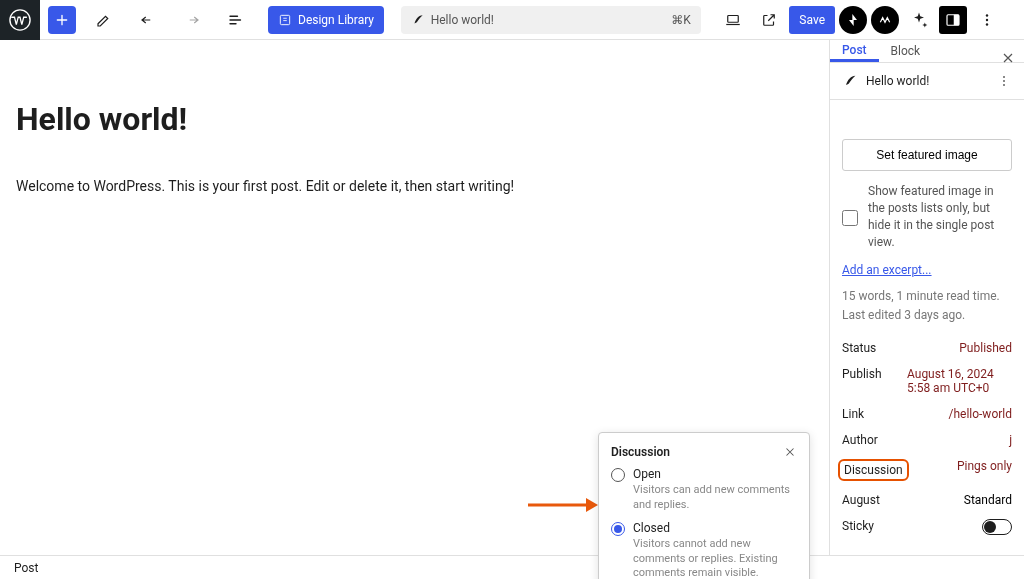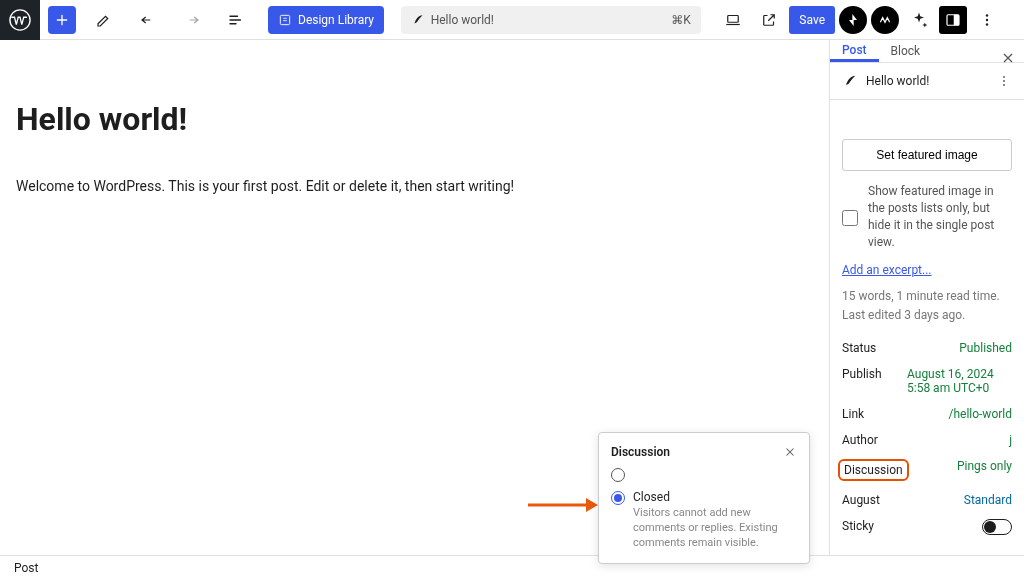--- a/index.html
+++ b/index.html
@@ -31,22 +31,22 @@
   .doc-row { display: flex; align-items: center; padding: 10px 12px; border-bottom: 1px solid #e0e0e0; }
   .doc-row .dots { margin-left: auto; cursor: pointer; }
   .panel { padding: 10px 12px 14px 12px; border-bottom: 1px solid #e0e0e0; }
   .feat-btn { width: 100%; height: 32px; border: 1px solid #ccc; border-radius: 3px; background: #fff; font-size: 12px; cursor: pointer; margin-top: 29px; }
   .chk-row { display: flex; gap: 10px; margin-top: 12px; align-items: center; }
   .chk-row input { width: 16px; height: 16px; flex-shrink: 0; margin-top: 1px; }
   .chk-row label { font-size: 12px; color: #555; line-height: 1.4; }
   .link-txt { color: #3858e9; text-decoration: underline; cursor: pointer; font-size: 12px; }
   .meta { color: #777; font-size: 12px; line-height: 1.6; margin-top: 10px; }
   .kv { display: flex; justify-content: space-between; padding: 6px 0; font-size: 12px; }
-  .kv .v { color: #15803d; max-width: 105px; text-align: left; }
-  .kv .v.plain { color: #0369a1; }
+  .kv .v { color: #7f1d1d; max-width: 105px; text-align: left; }
+  .kv .v.plain { color: #000000; }
   .kv.hl { background: #fff; }
   .kv.hl .k { border: 2px solid #e65100; border-radius: 6px; padding: 2px 4px; margin-left: -4px; }
   .section-hdr { display: flex; justify-content: space-between; align-items: center; padding: 12px; border-bottom: 1px solid #e0e0e0; font-weight: 500; cursor: pointer; }
   .toggle { width: 30px; height: 16px; border: 1px solid #1e1e1e; border-radius: 10px; position: relative; background: #fff; cursor: pointer; }
   .toggle::after { content: ""; position: absolute; left: 1px; top: 1px; width: 12px; height: 12px; background: #1e1e1e; border-radius: 50%; }
   
   .popover { position: absolute; left: 598px; top: 392px; width: 212px; background: #fff; border: 1px solid #ccc; border-radius: 4px; box-shadow: 0 2px 10px rgba(0,0,0,.12); padding: 12px; font-size: 12px; z-index: 10; }
   .popover .hdr { display: flex; justify-content: space-between; align-items: center; font-weight: 600; margin-bottom: 8px; }
   .opt { display: flex; align-items: flex-start; gap: 8px; margin-top: 8px; }
   .radio { width: 14px; height: 14px; border: 1.5px solid #555; border-radius: 50%; flex-shrink: 0; margin-top: 1px; position: relative; }
@@ -166,20 +166,24 @@
       <div class="hdr">
         <span>Discussion</span>
         <span style="cursor:pointer">
           <svg width="14" height="14" viewBox="0 0 24 24">
               <path d="M6 6l12 12M18 6L6 18" stroke="#555" stroke-width="1.8"></path>
             </svg>
         </span>
       </div>
       <div class="opt">
         <span class="radio"></span>
+        <div>
+          <div>Open</div>
+          <div class="desc">Visitors can add new comments and replies.</div>
+        </div>
       </div>
       <div class="opt">
         <span class="radio sel"></span>
         <div>
           <div>Closed</div>
           <div class="desc">Visitors cannot add new comments or replies. Existing comments remain visible.</div>
         </div>
       </div>
 
     </div>

